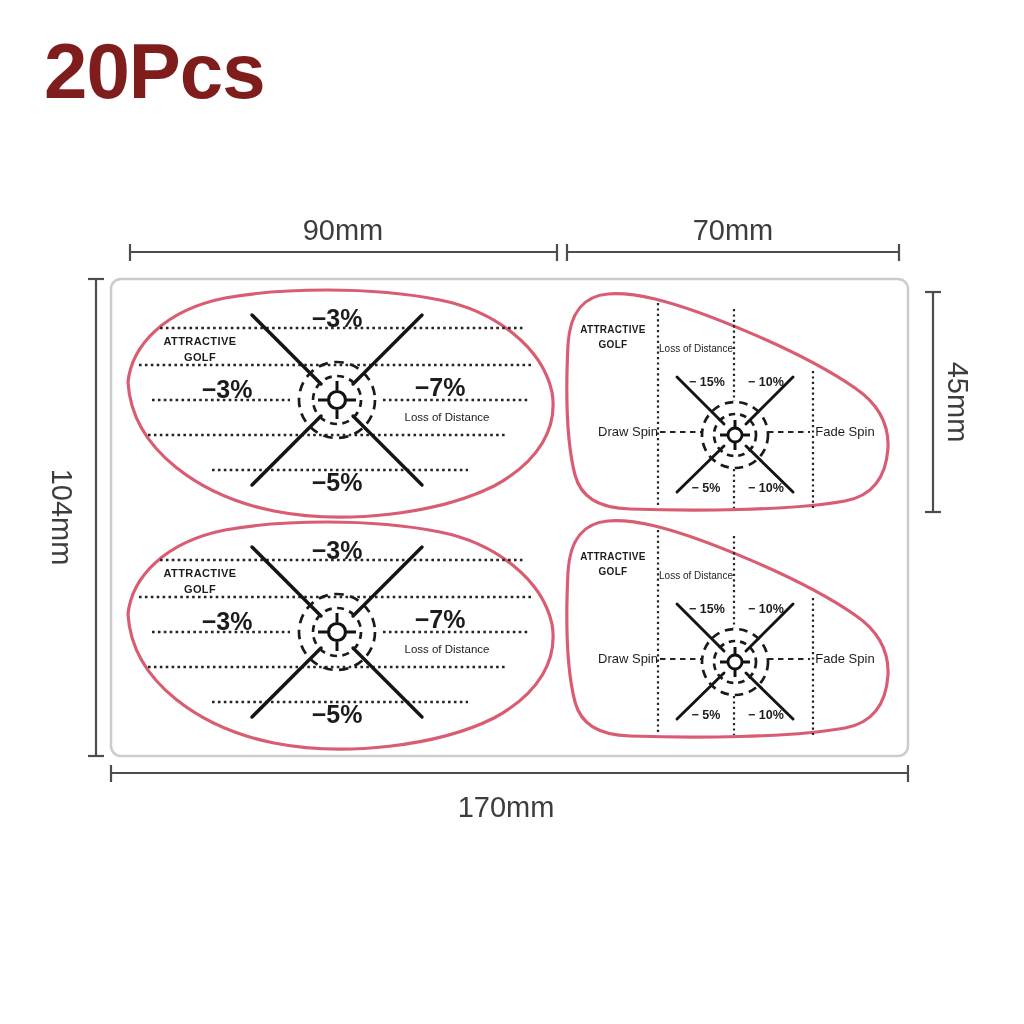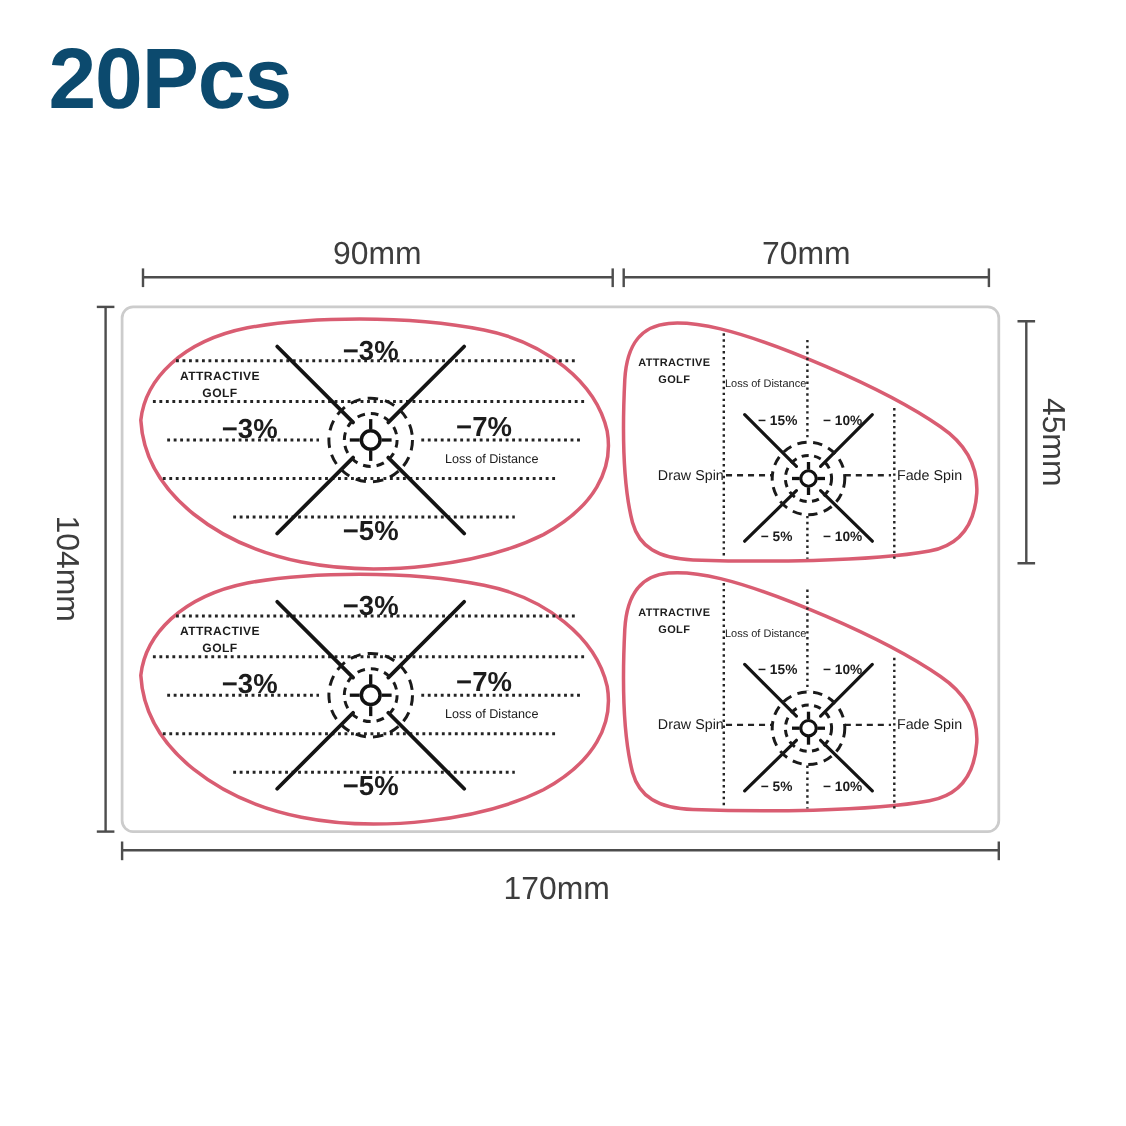--- a/index.html
+++ b/index.html
@@ -1,18 +1,18 @@
 <!DOCTYPE html>
 <html><head>
 <meta charset="utf-8">
 <style>
   html,body{margin:0;padding:0;background:#ffffff;}
   .canvas{position:relative;width:1024px;height:1024px;background:#ffffff;overflow:hidden;
           font-family:"Liberation Sans", sans-serif;}
-  .title{position:absolute;left:44px;top:26px;font-size:78px;font-weight:700;color:#0c4a6e;
+  .title{position:absolute;left:44px;top:26px;font-size:78px;font-weight:700;color:#7f1d1d;
          letter-spacing:-1px;}
   svg{position:absolute;left:0;top:0;}
   svg text{font-family:"Liberation Sans", sans-serif;fill:#1c1c1c;}
   .dim-line{stroke:#4d4d4d;stroke-width:2.2;fill:none;}
   .dim-text{font-size:29px;fill:#3d3d3d;}
   .sheet{fill:#ffffff;stroke:#cccccc;stroke-width:2.5;}
   .outline{fill:none;stroke:#d95d72;stroke-width:3.2;stroke-linejoin:round;}
   .dotline{stroke:#242424;stroke-width:2.6;stroke-dasharray:2.6 3.3;fill:none;}
   .vdot{stroke:#242424;stroke-width:2.2;stroke-dasharray:2.2 3.2;fill:none;}
   .hdash{stroke:#242424;stroke-width:2.2;stroke-dasharray:5.5 4.5;fill:none;}

